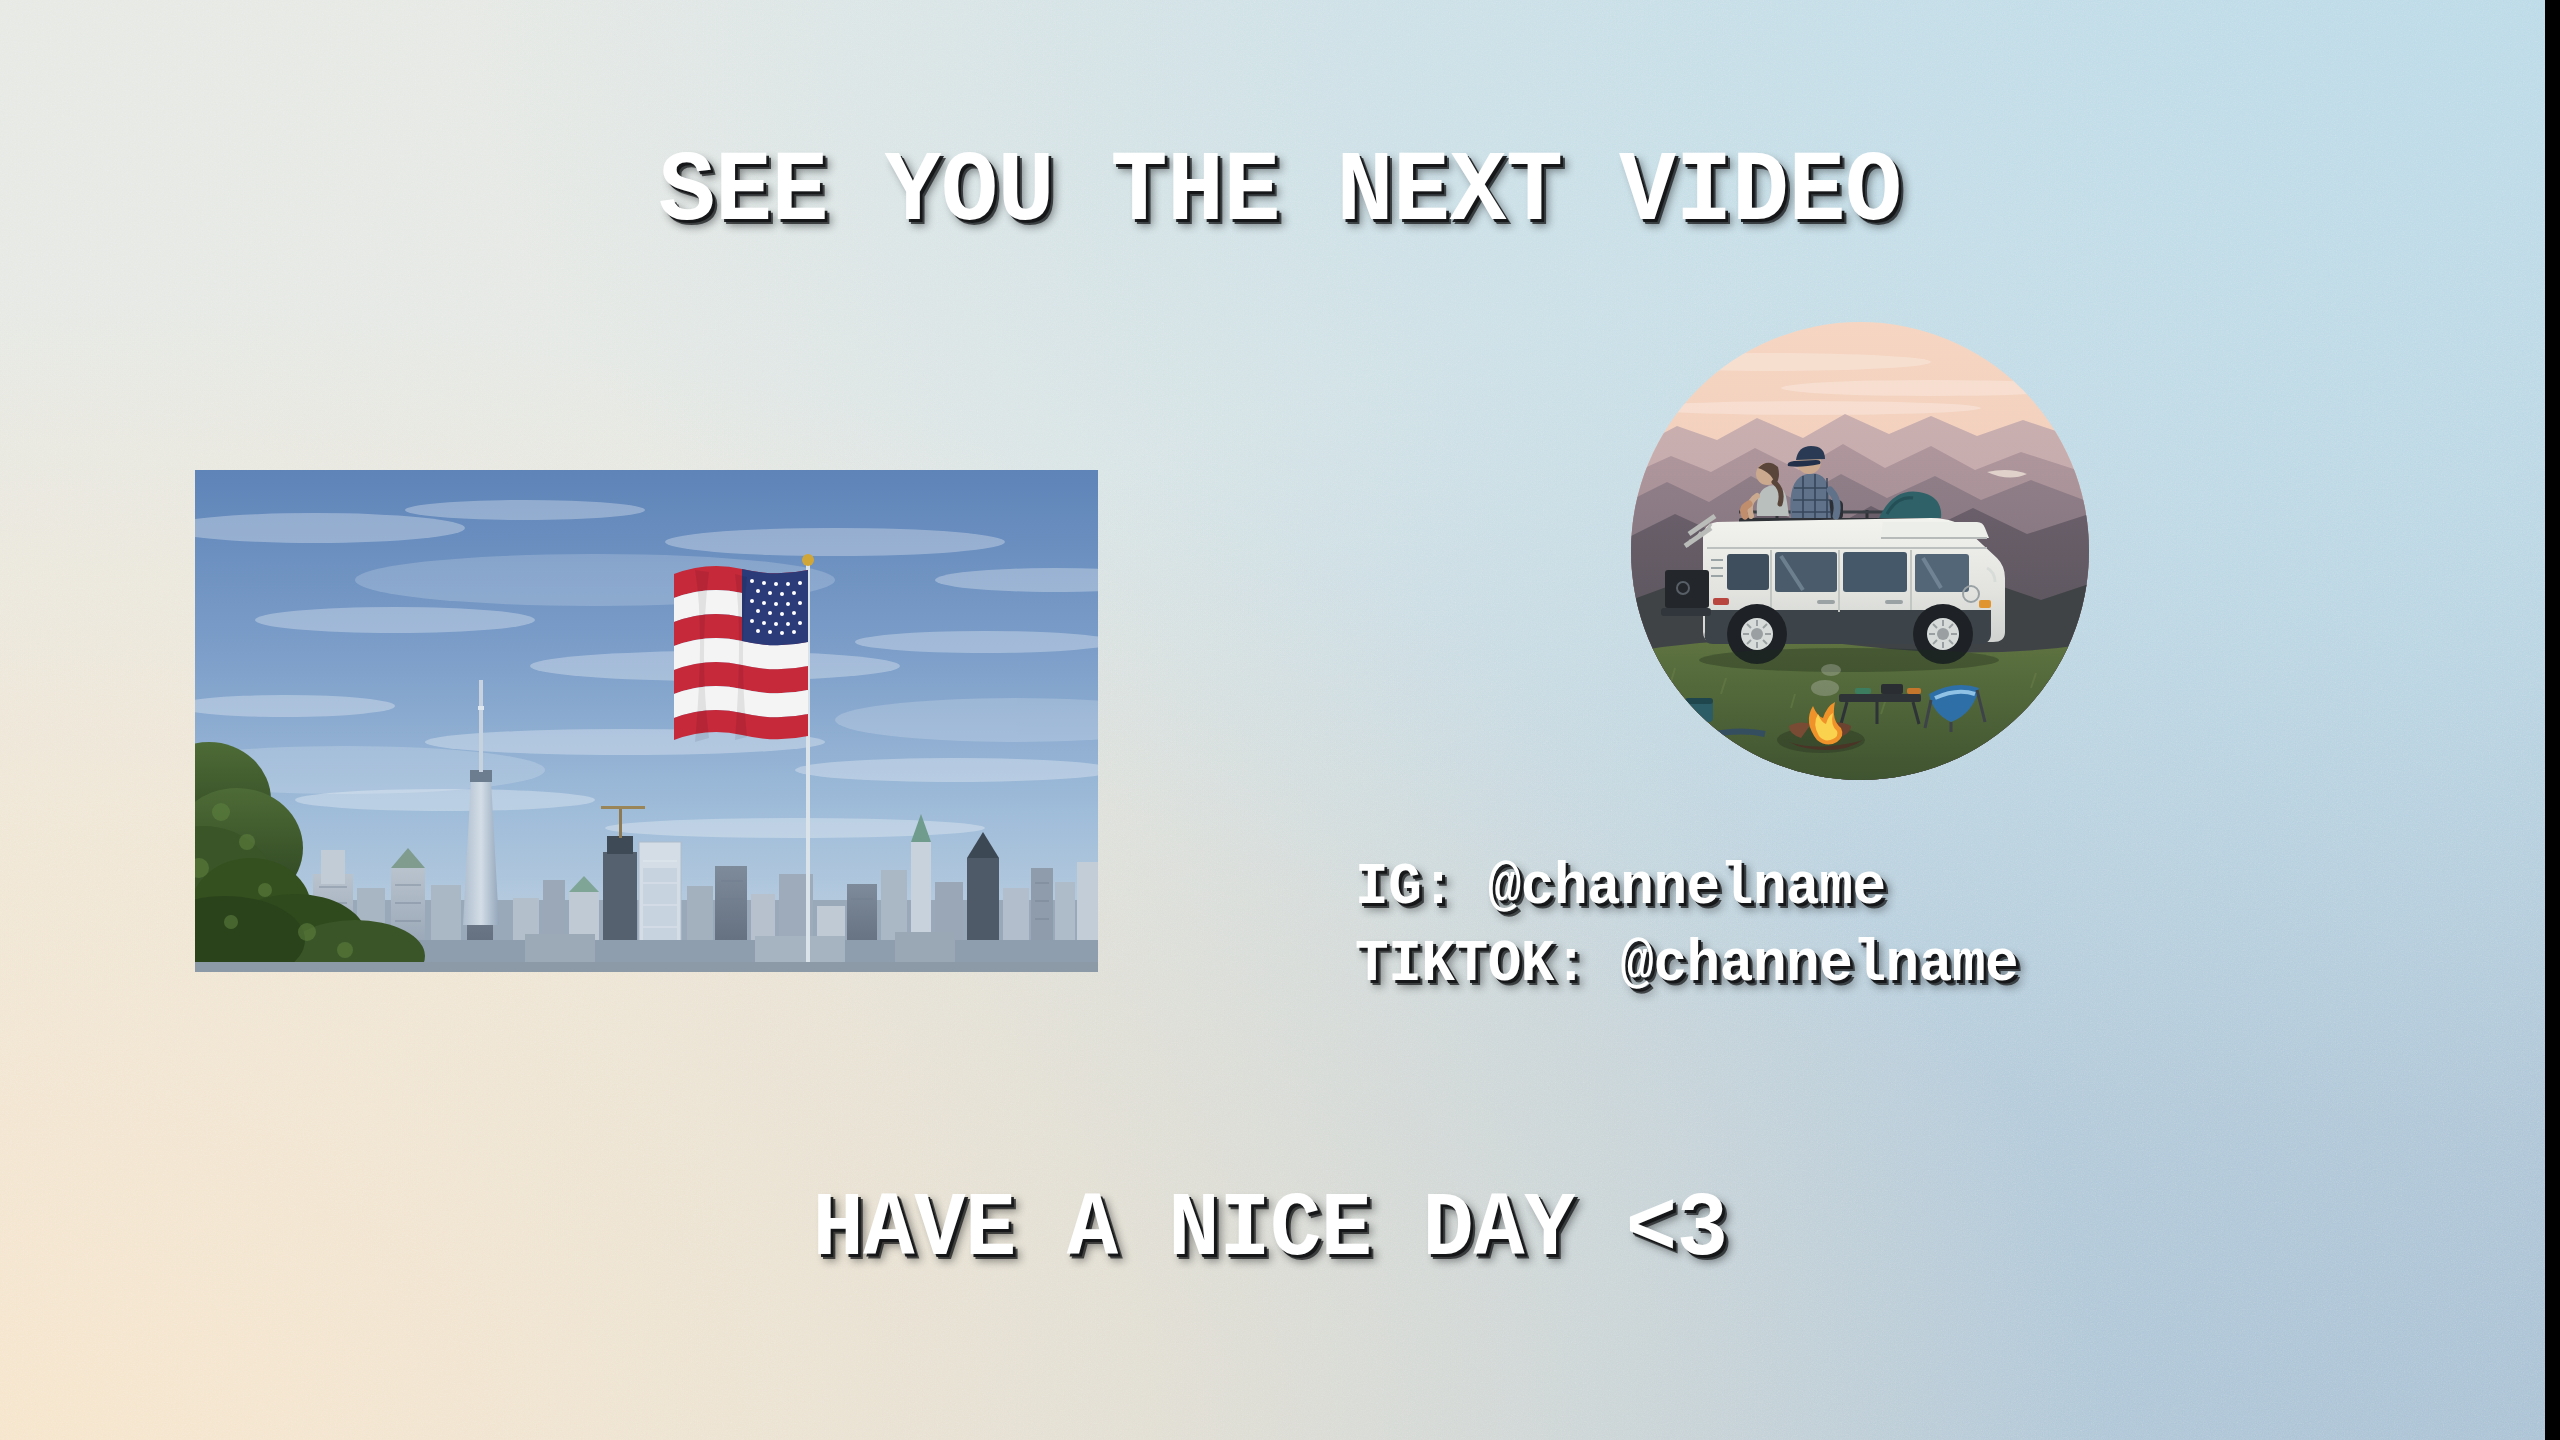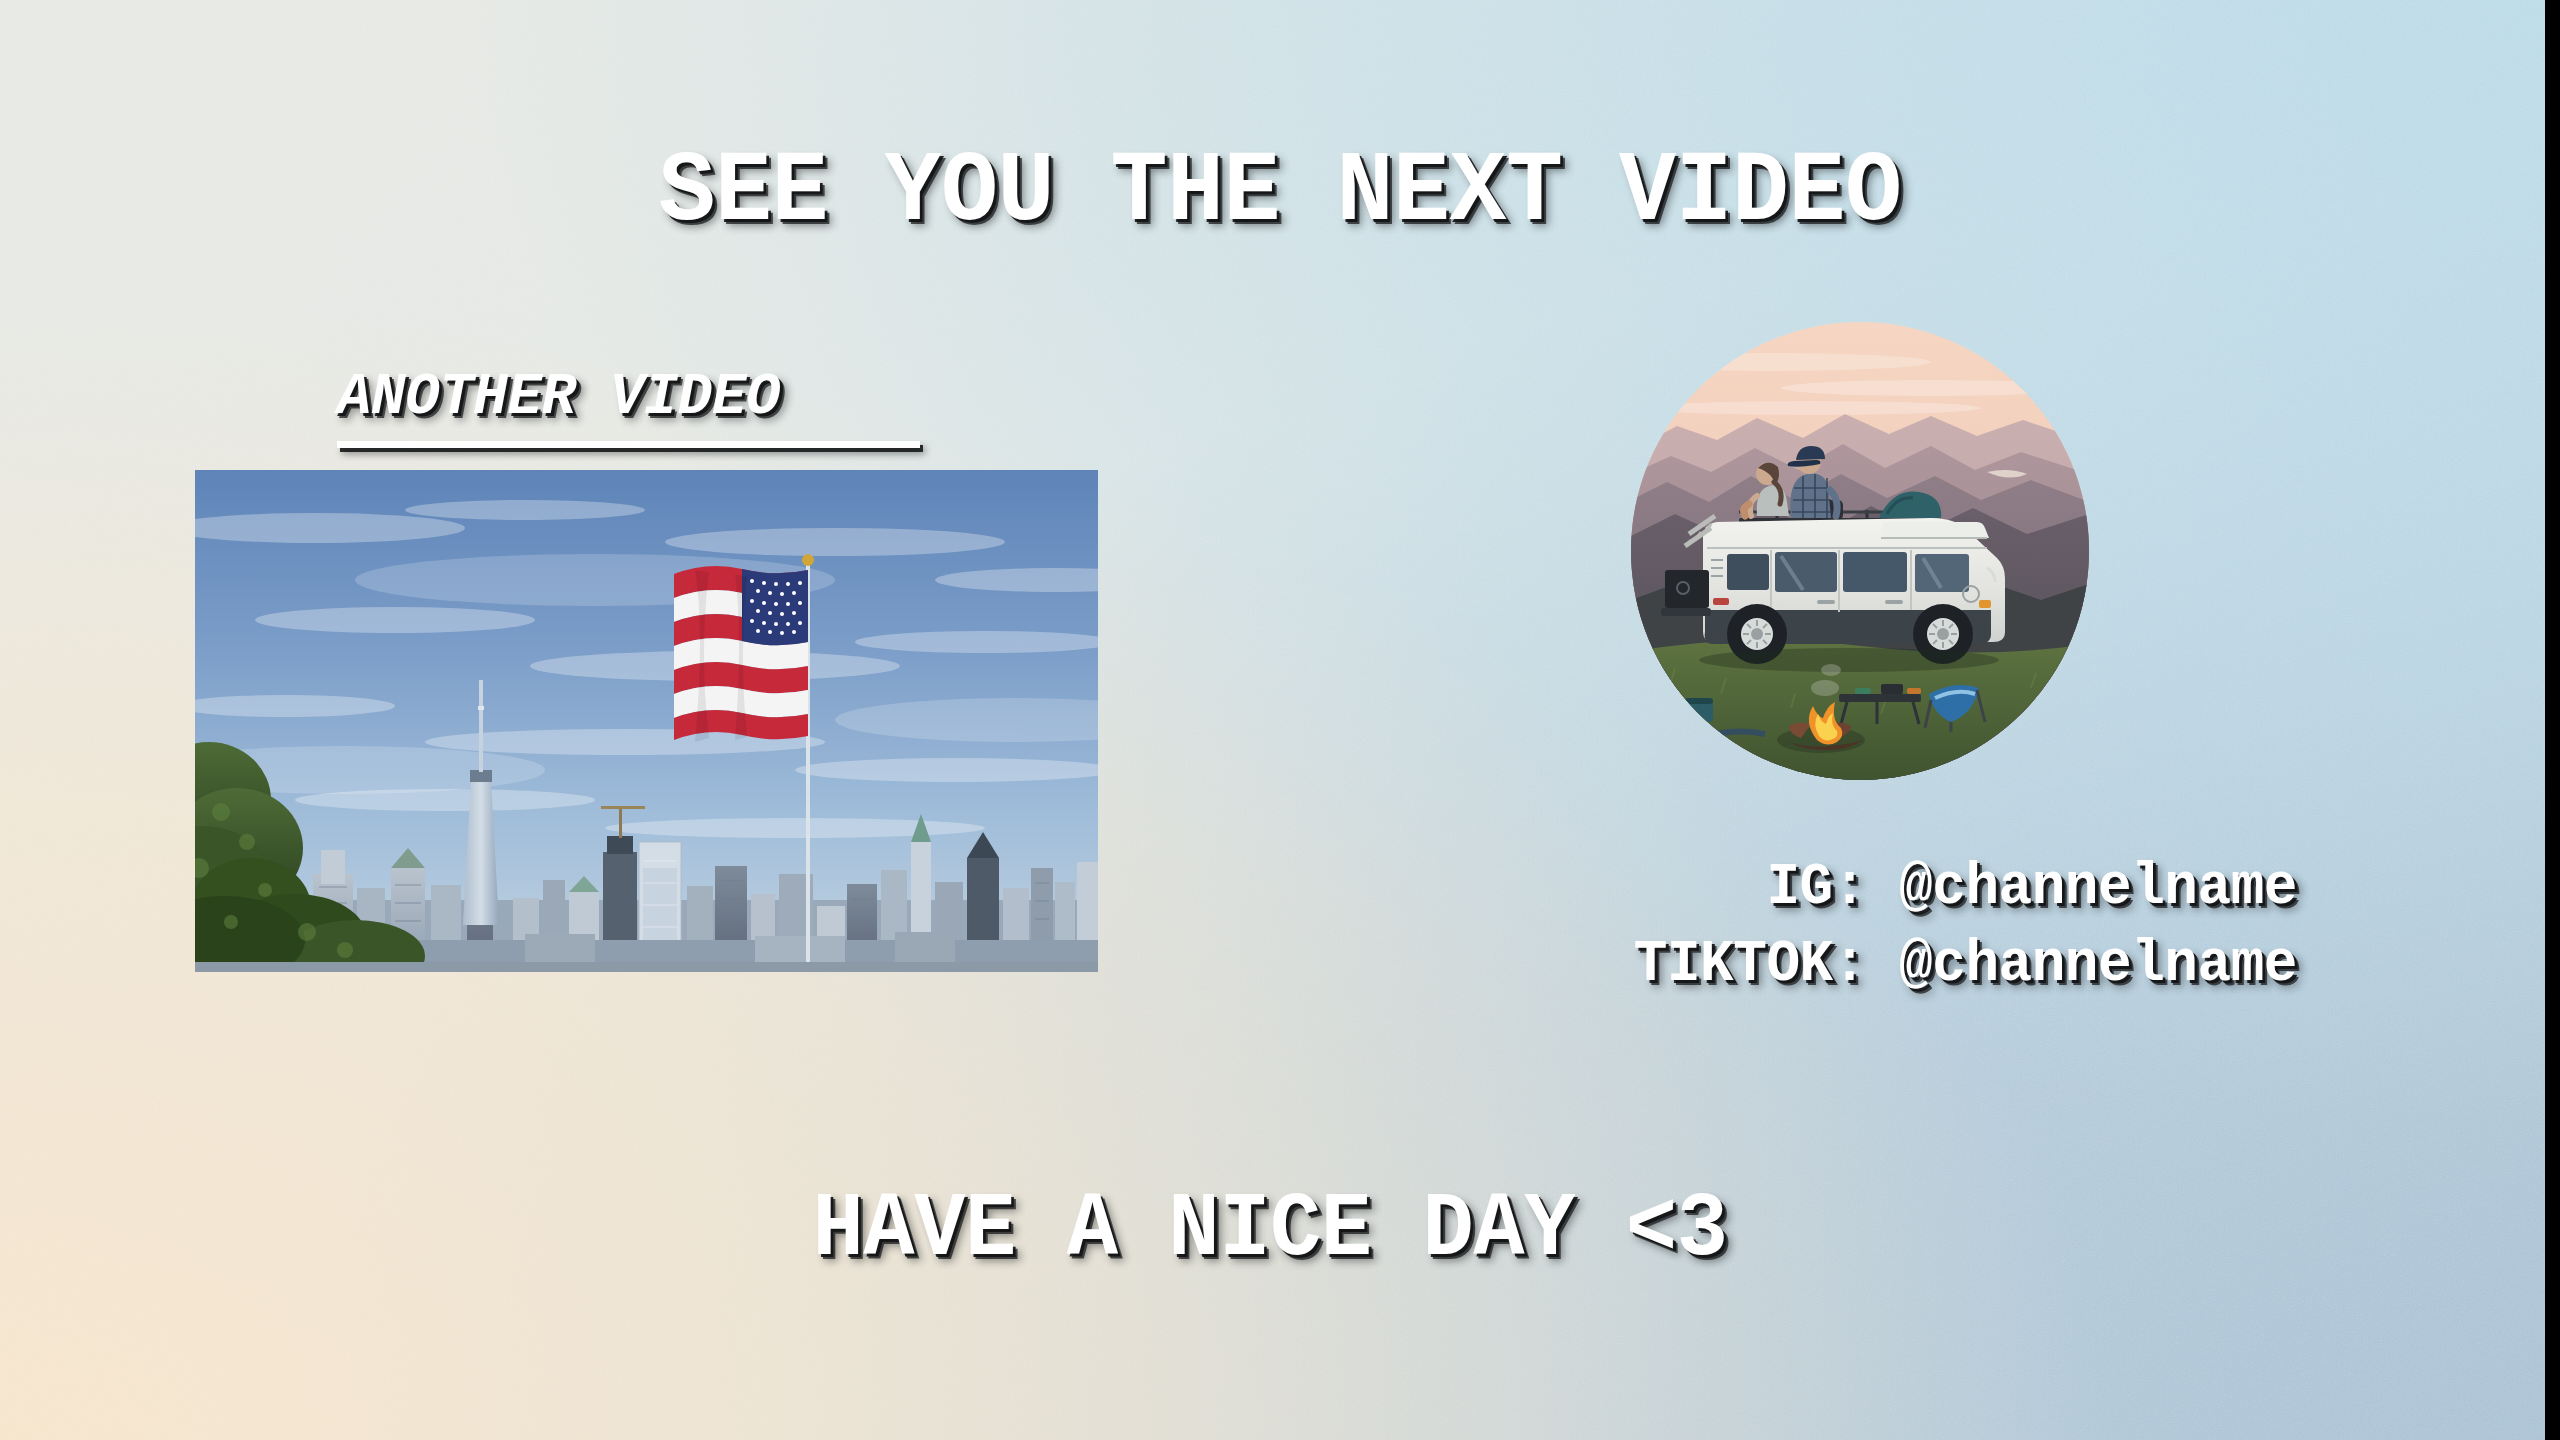--- a/index.html
+++ b/index.html
@@ -98,23 +98,23 @@
     height: 7px;
     background: #ffffff;
     box-shadow:
       3px 4px 0 rgba(18,20,22,.88),
       5px 6px 7px rgba(18,20,22,.45);
   }
 
   #socials {
     position: absolute;
     top: 850px;
-    left: 1400px;
+    left: 1332px;
     width: 920px;
-    text-align: right;
+    text-align: left;
   }
   .social-line {
     position: static;
     display: block;
     font-size: 59px;
     font-weight: 700;
     line-height: 1.30;
     transform: scaleX(.95);
   }
 
@@ -163,24 +163,20 @@
           <feTurbulence type="fractalNoise" baseFrequency="0.85" numOctaves="4" stitchTiles="stitch"></feTurbulence>
           <feColorMatrix type="saturate" values="0.18"></feColorMatrix>
         </filter>
       </defs>
       <rect width="2560" height="1440" filter="url(#grainf)"></rect>
     </svg>
   </div>
 
   <div class="hdg" id="title">SEE YOU THE NEXT VIDEO</div>
 
-  <div id="another-video-wrap">
-    <span class="hdg" id="another-video">ANOTHER VIDEO</span>
-    <div id="another-video-rule"></div>
-  </div>
 
   <div id="nyc-thumb">
     <svg xmlns="http://www.w3.org/2000/svg" viewBox="0 0 903 502" preserveAspectRatio="xMidYMid slice">
       <defs>
         <linearGradient id="sky" x1="0" y1="0" x2="0" y2="1">
           <stop offset="0" stop-color="#5e84b8"></stop>
           <stop offset="0.35" stop-color="#7b9dc8"></stop>
           <stop offset="0.68" stop-color="#9fbcd9"></stop>
           <stop offset="1" stop-color="#c3d4e2"></stop>
         </linearGradient>

